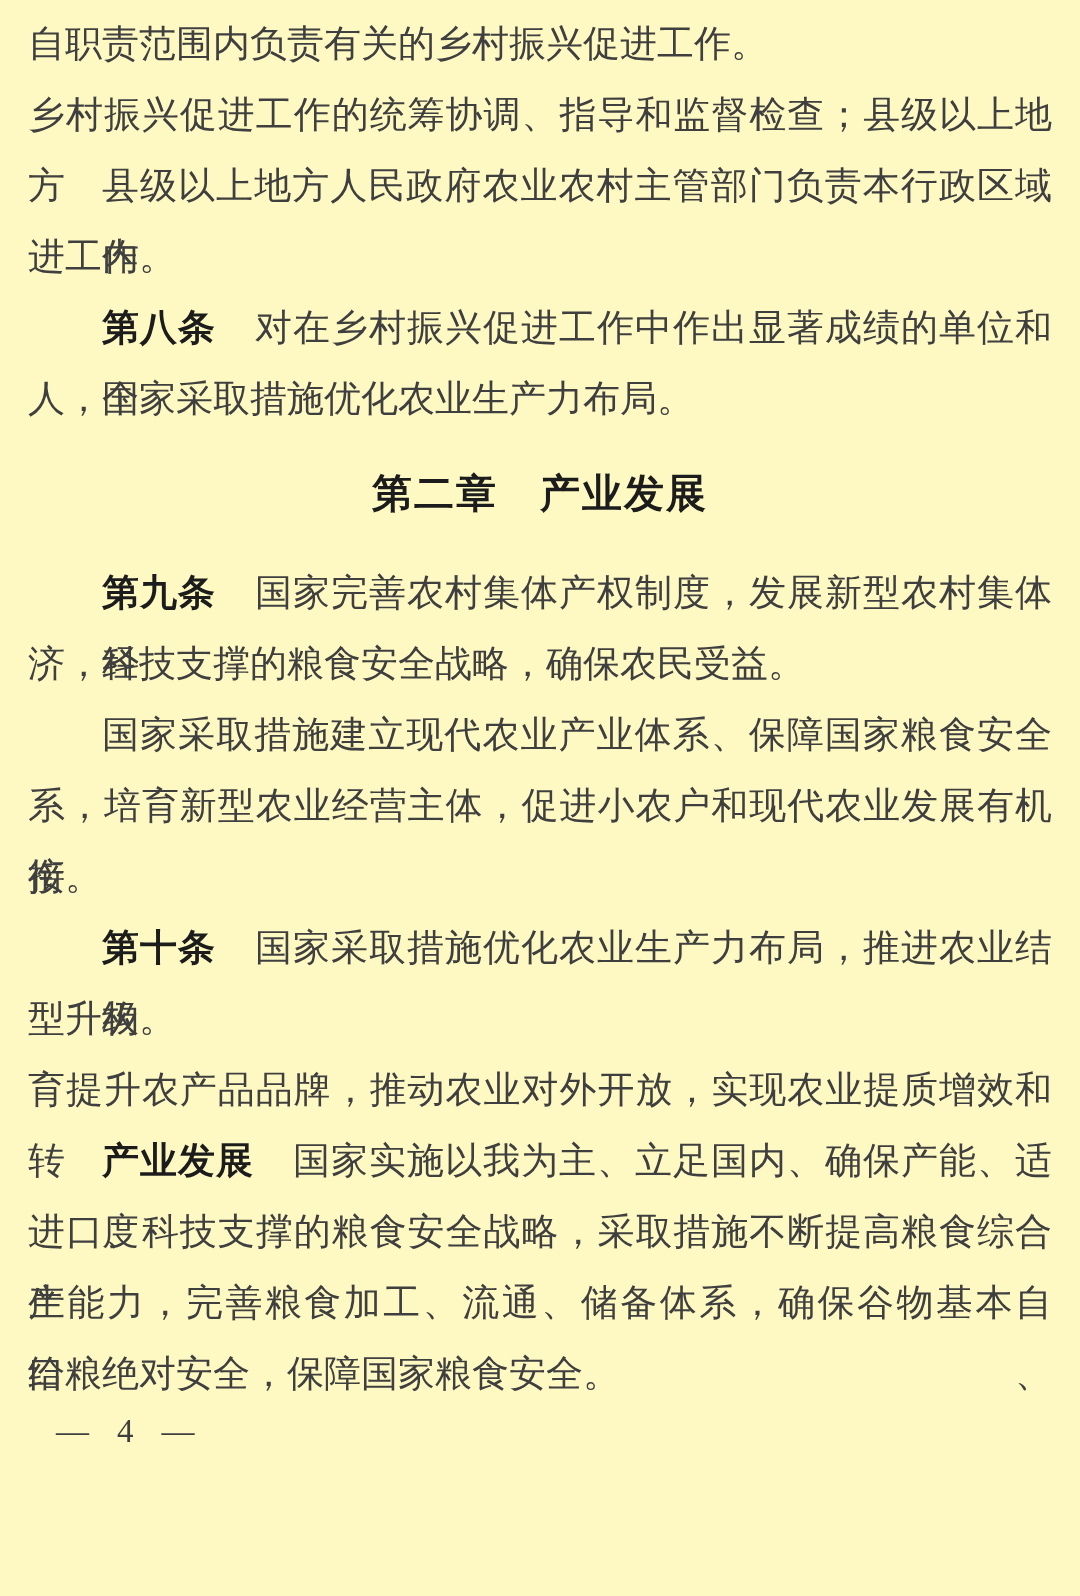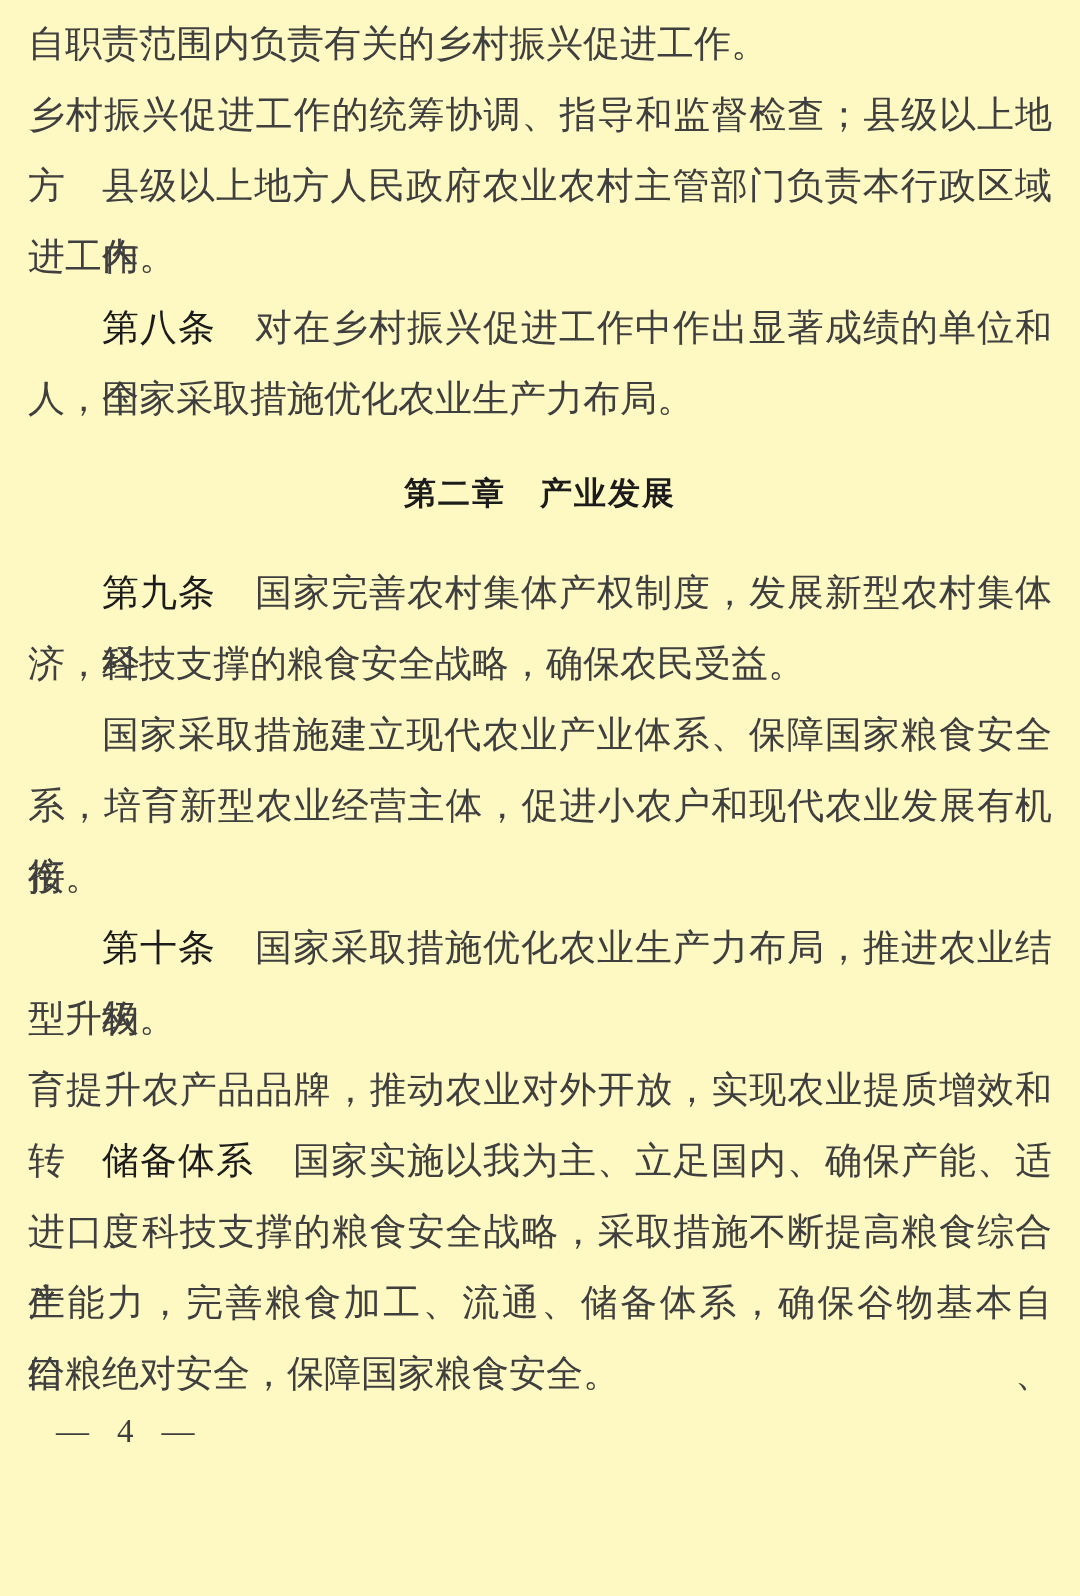--- a/index.html
+++ b/index.html
@@ -28,31 +28,31 @@
   .j {
     text-align: justify;
     text-align-last: justify;
     text-justify: inter-character;
   }
   .ind {
     padding-left: 74px;
   }
   .art {
     font-family: "Liberation Sans", "DejaVu Sans", sans-serif;
-    font-weight: normal;
+    font-weight: bold;
     color: #1c1c1c;
   }
   .gap {
     display: inline-block;
     width: 38px;
   }
   .chapter {
     font-family: "Liberation Sans", "DejaVu Sans", sans-serif;
     font-weight: bold;
-    font-size: 32px;
+    font-size: 40px;
     color: #1c1c1c;
     text-align: center;
     line-height: 71px;
     height: 71px;
     margin: 24px 0 28px 0;
     letter-spacing: 2px;
   }
   .footer {
     font-size: 33px;
     line-height: 44px;
@@ -83,21 +83,21 @@
     <div class="line j ind"><span class="art">第九条</span><span class="gap"></span><span>国家完善农村集体产权制度，发展新型农村集体经</span></div>
     <div class="line"><span>济，科技支撑的粮食安全战略，确保农民受益。</span></div>
     <div class="line j ind"><span>国家采取措施建立现代农业产业体系、保障国家粮食安全</span></div>
     <div class="line j"><span>系，培育新型农业经营主体，促进小农户和现代农业发展有机衔</span></div>
     <div class="line"><span>接。</span></div>
 
     <div class="line j ind"><span class="art">第十条</span><span class="gap"></span><span>国家采取措施优化农业生产力布局，推进农业结构</span></div>
     <div class="line"><span>型升级。</span></div>
     <div class="line j"><span>育提升农产品品牌，推动农业对外开放，实现农业提质增效和转</span></div>
 
-    <div class="line j ind"><span class="art">储备体系</span><span class="gap"></span><span>国家实施以我为主、立足国内、确保产能、适度</span></div>
+    <div class="line j ind"><span class="art">产业发展</span><span class="gap"></span><span>国家实施以我为主、立足国内、确保产能、适度</span></div>
     <div class="line j"><span>进口、科技支撑的粮食安全战略，采取措施不断提高粮食综合生</span></div>
     <div class="line j"><span>产能力，完善粮食加工、流通、储备体系，确保谷物基本自给、</span></div>
     <div class="line"><span>口粮绝对安全，保障国家粮食安全。</span></div>
 
   </div>
 
   <div class="footer"><span>—</span><span class="fgap"></span><span>4</span><span class="fgap"></span><span>—</span></div>
 </div>
 
 </body></html>

